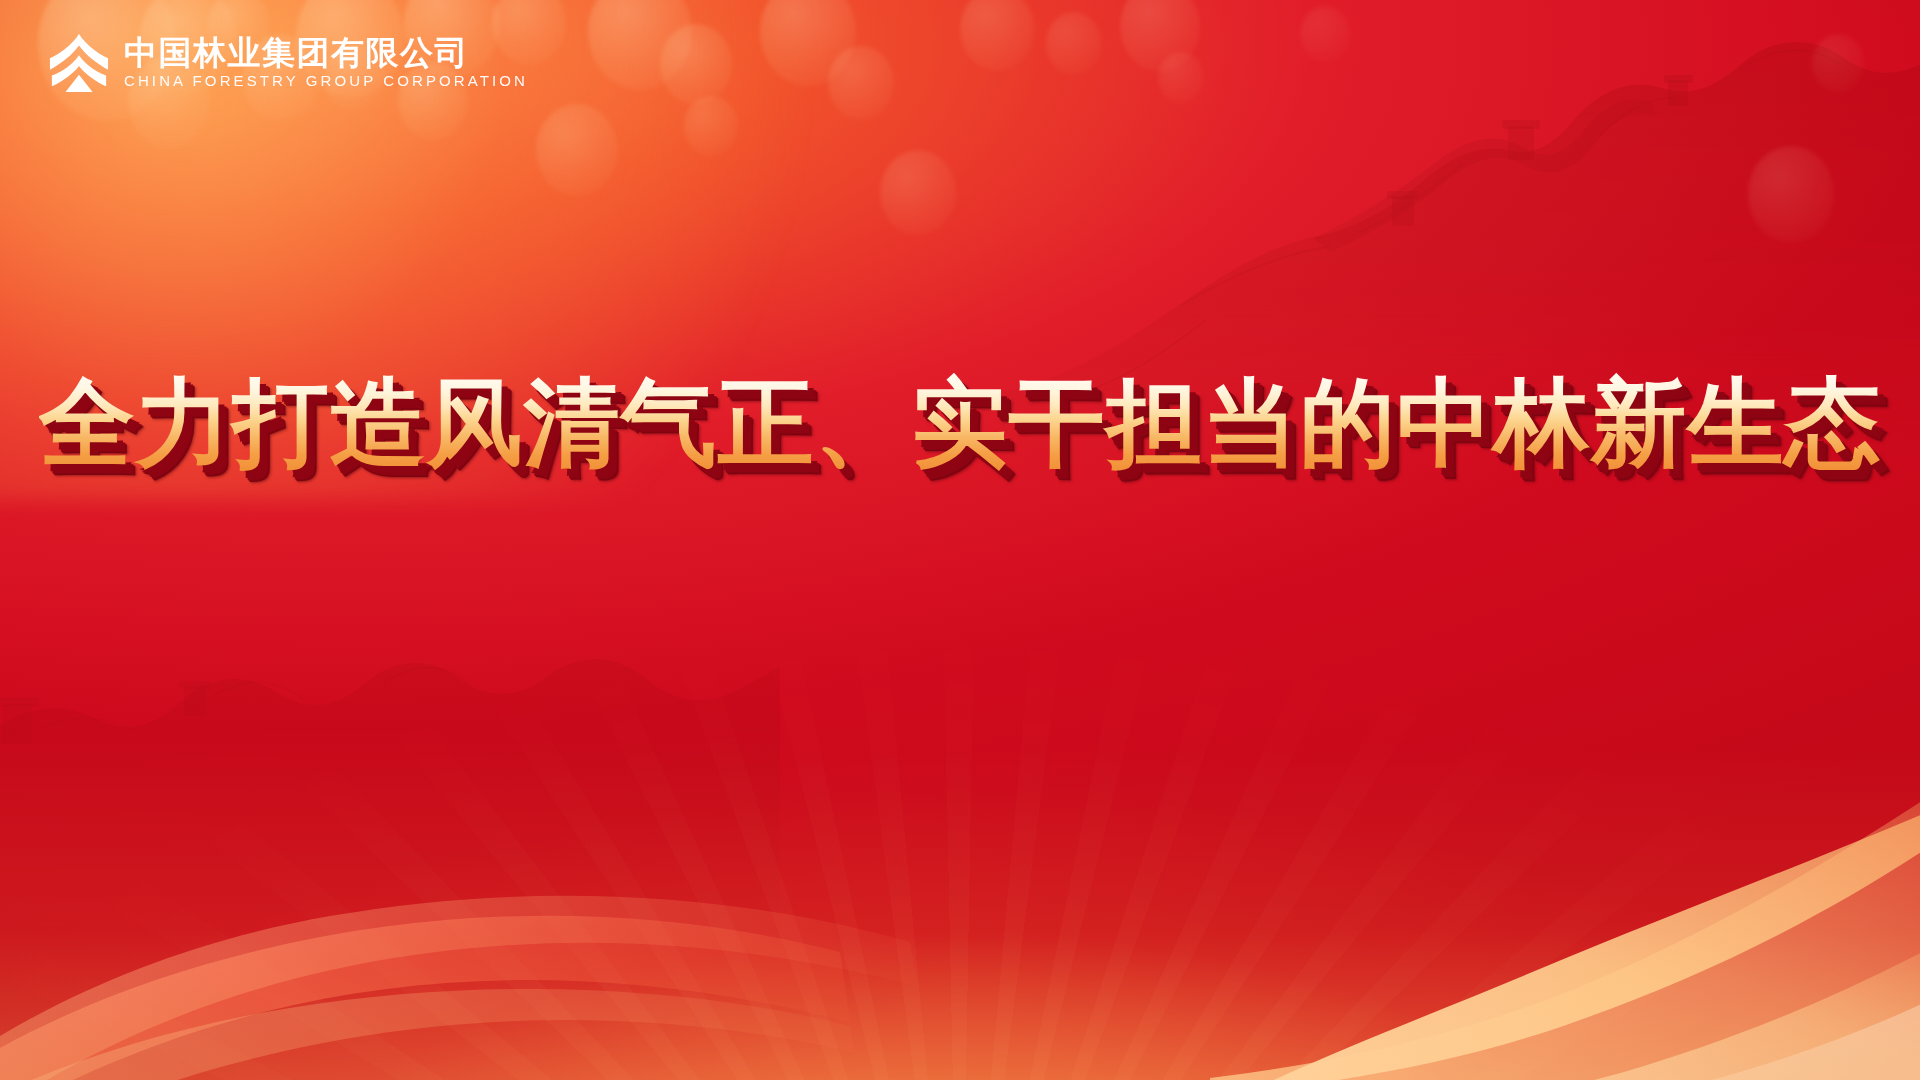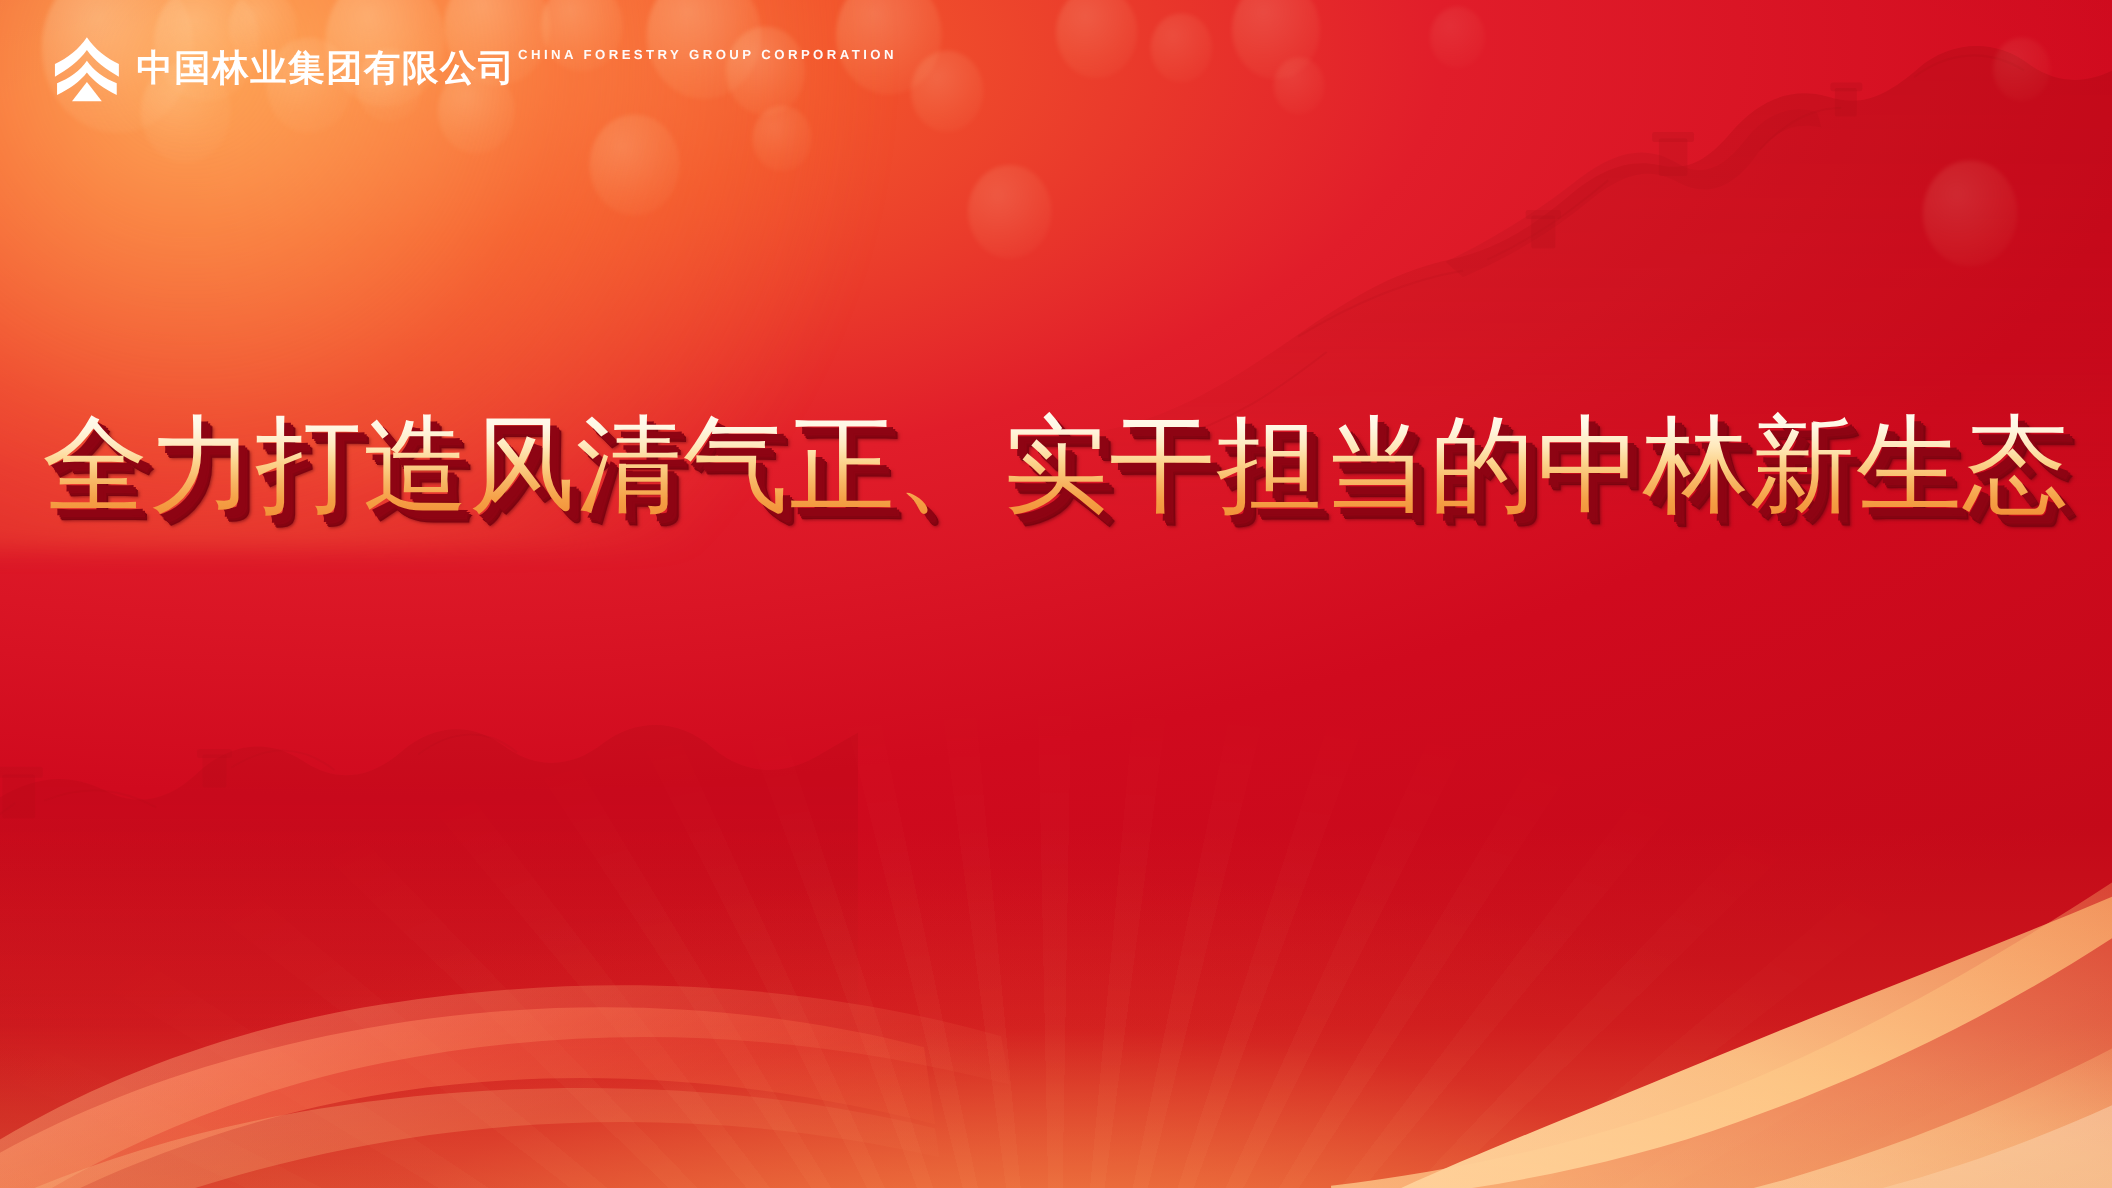--- a/index.html
+++ b/index.html
@@ -140,55 +140,55 @@
     z-index: 20;
   }
   .logo-mark {
     width: 62px;
     height: 62px;
     flex: 0 0 auto;
     margin-top: 2px;
   }
   .logo-text {
     display: flex;
-    flex-direction: row;
+    flex-direction: column;
     gap: 2px;
   }
   .logo-cn {
     color: #ffffff;
     font-size: 33px;
     font-weight: 700;
     letter-spacing: 1.5px;
     line-height: 1.08;
     white-space: nowrap;
   }
   .logo-en {
     color: #ffffff;
-    font-size: 12px;
-    font-weight: 700;
+    font-size: 15px;
+    font-weight: 400;
     letter-spacing: 3.1px;
     line-height: 1.1;
     white-space: nowrap;
     opacity: 0.97;
   }
 
   
 
   .headline {
     position: absolute;
     left: 0;
     right: 0;
     top: 352px;
     z-index: 15;
     text-align: center;
   }
   .hl-line {
     position: relative;
     font-size: 96px;
-    font-weight: 400;
+    font-weight: 700;
     line-height: 1.47;
     letter-spacing: 1px;
     white-space: nowrap;
     display: block;
   }
   
   .hl-line .shadow {
     position: absolute;
     left: 0;
     right: 0;

